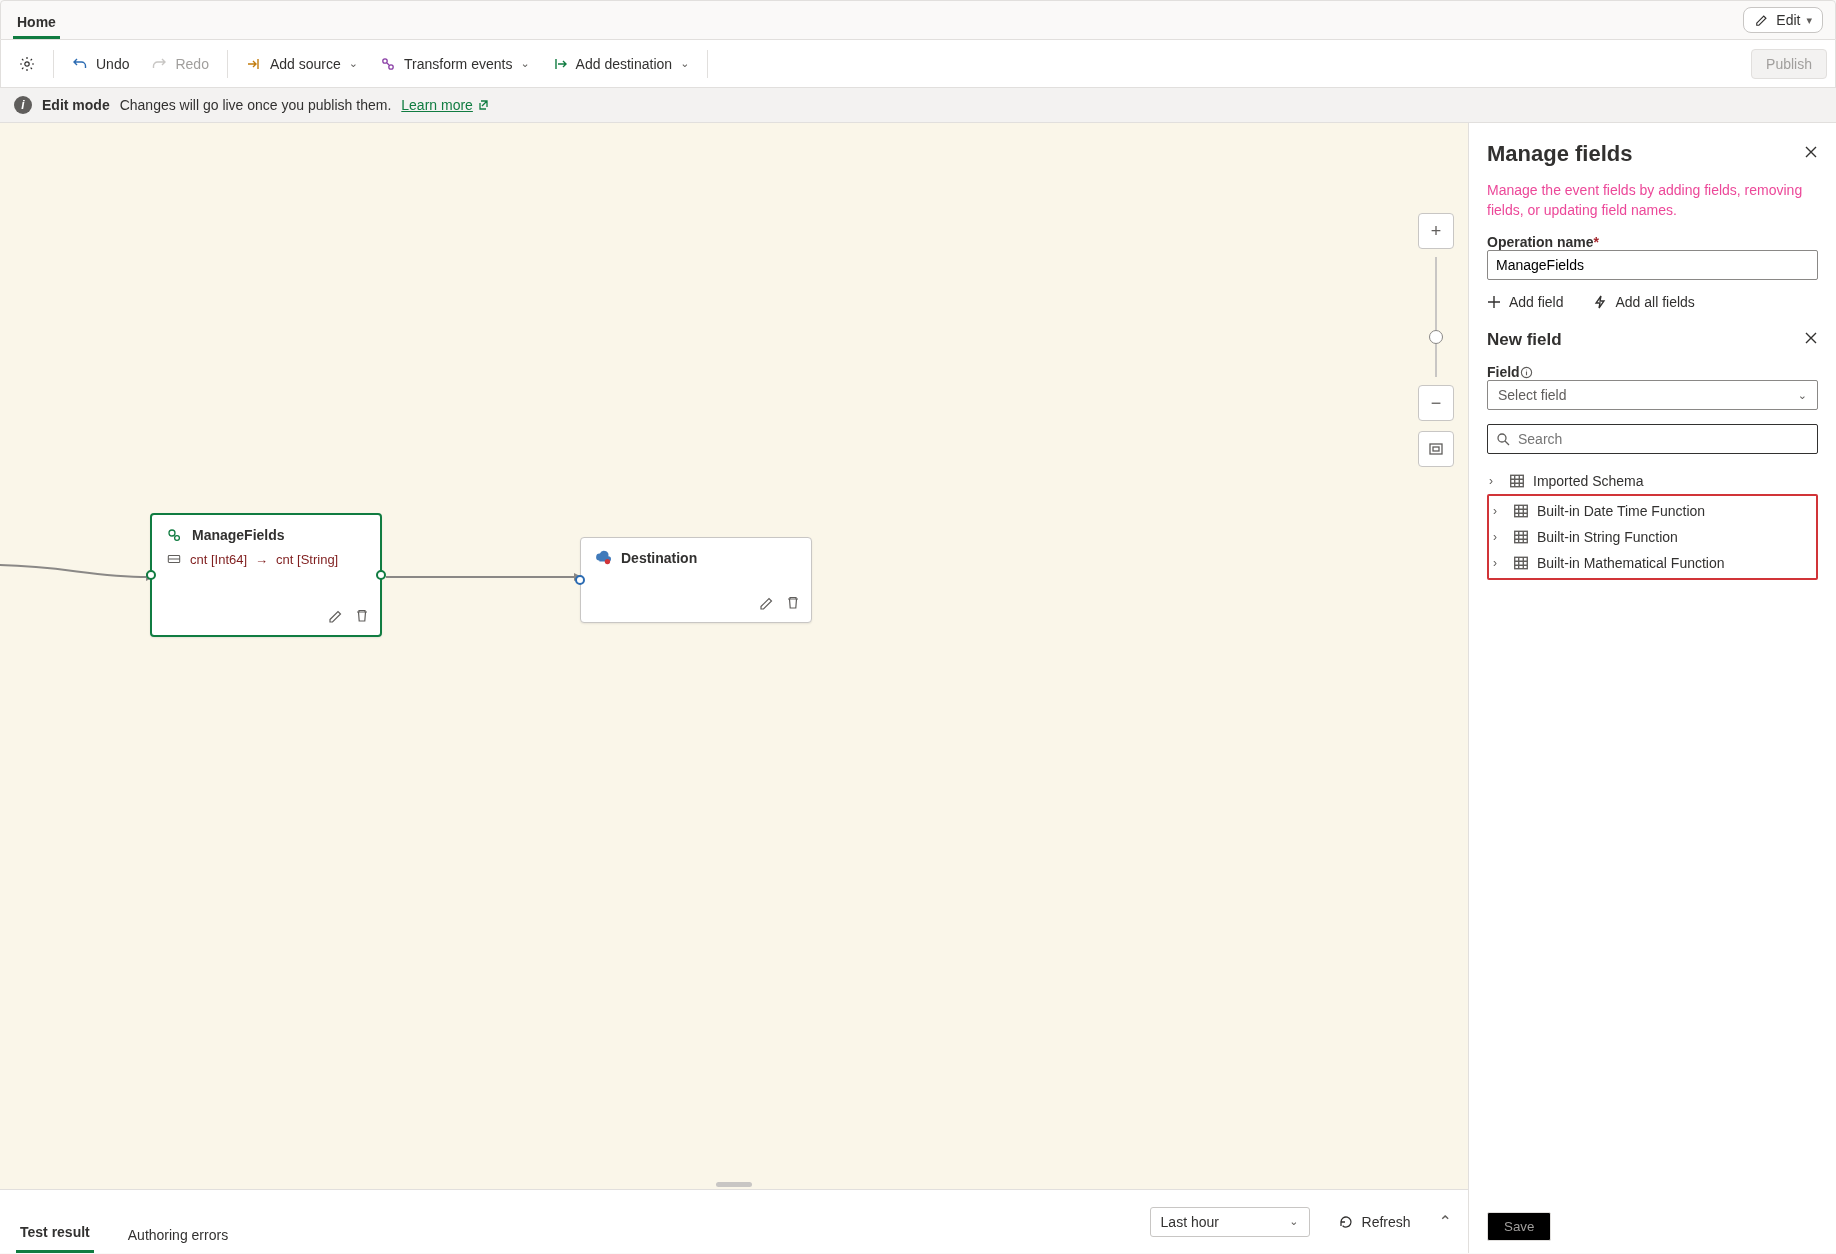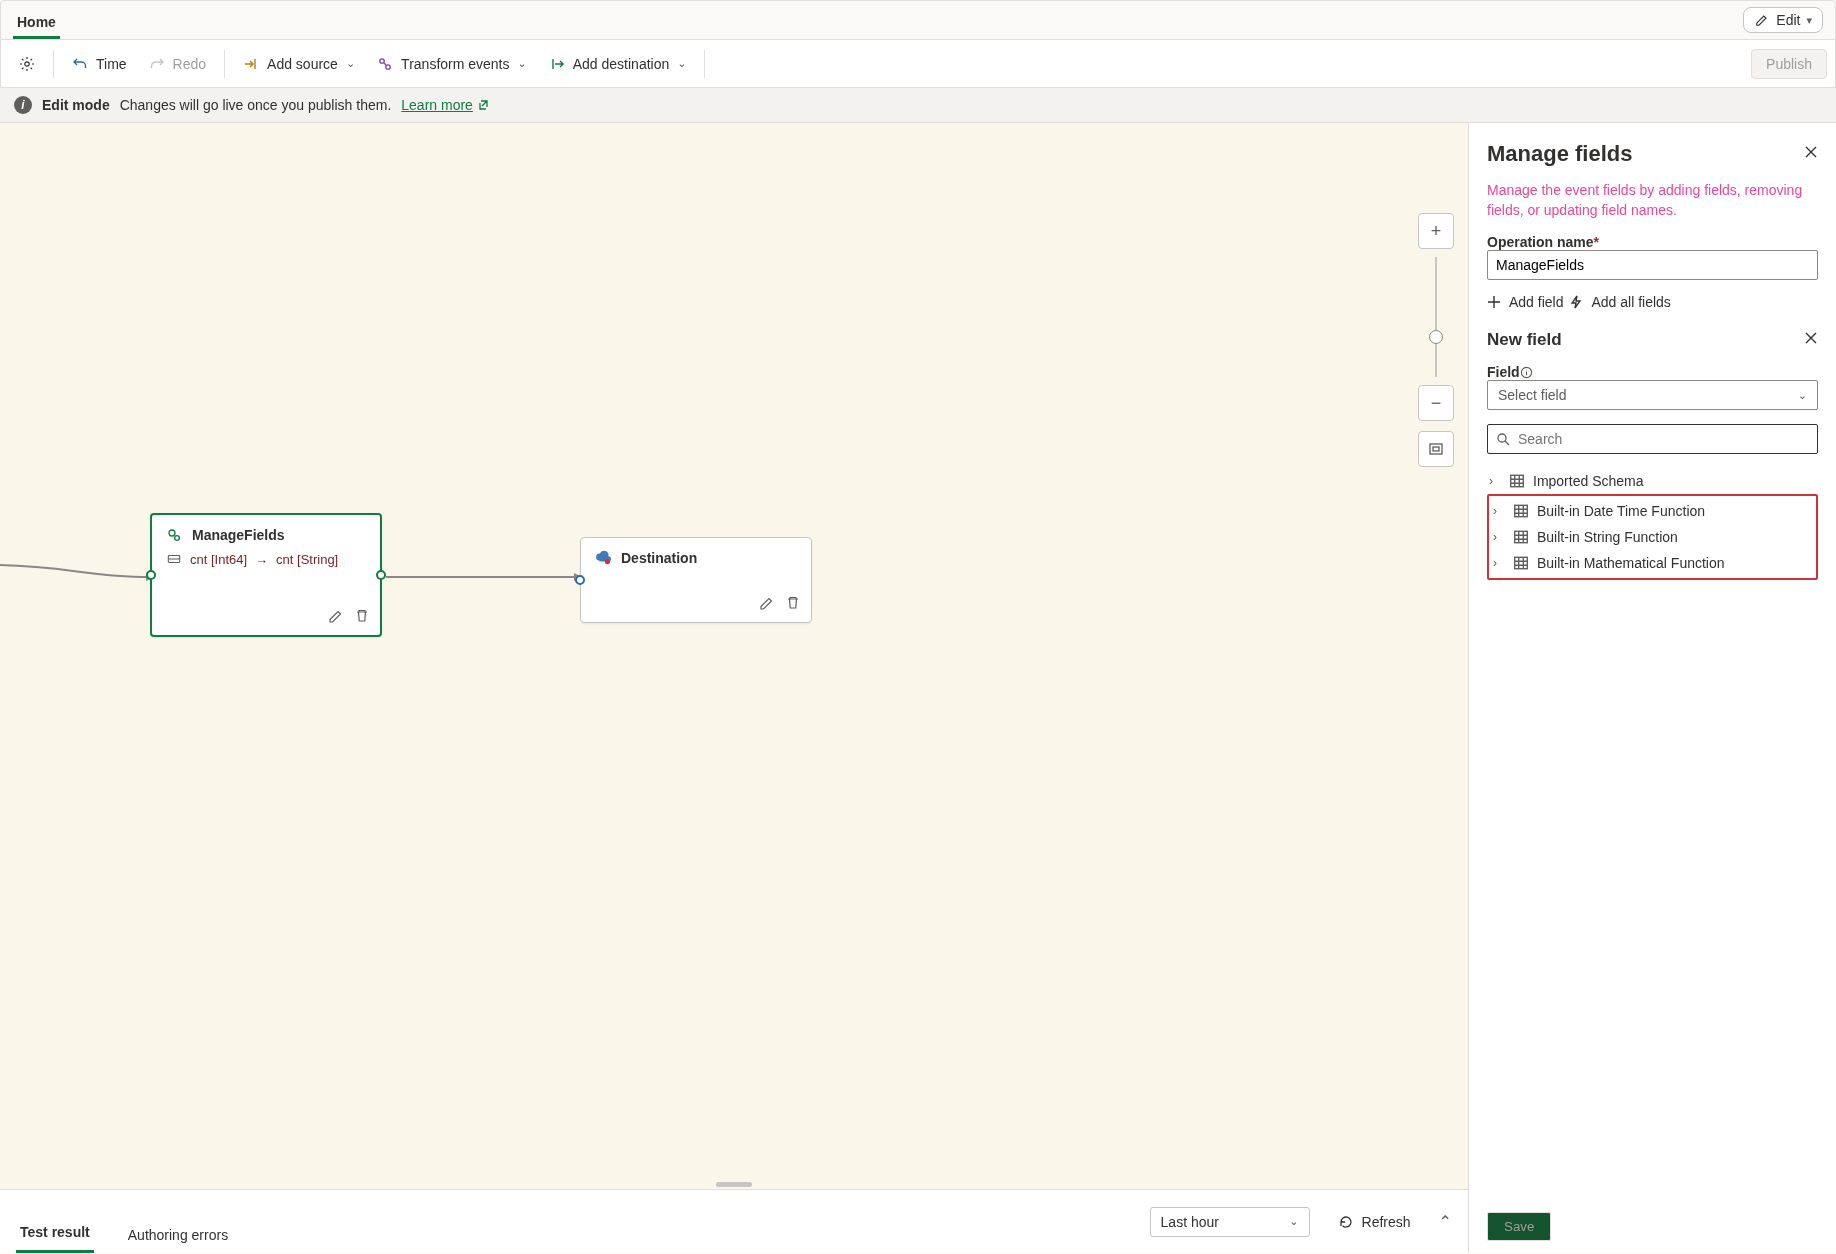--- a/index.html
+++ b/index.html
@@ -66,37 +66,37 @@
   .dd { border: 1px solid #c8c6c4; border-radius: 3px; padding: 6px 10px; min-width: 160px; display: flex; align-items: center; justify-content: space-between; background: #fff; cursor: pointer; }
 
   
   .panel { width: 368px; border-left: 1px solid #e1dfdd; background: #fff; padding: 18px 18px 12px; display: flex; flex-direction: column; gap: 14px; }
   .panel h2 { font-size: 22px; font-weight: 600; }
   .panel-head { display: flex; align-items: center; justify-content: space-between; }
   .desc { color: #ec4899; line-height: 1.4; }
   .lbl { font-weight: 600; font-size: 14px; display: flex; align-items: center; }
   .req { color: #a4262c; }
   .inp { width: 100%; border: 1px solid #8a8886; border-radius: 2px; padding: 6px 8px; font-size: 14px; }
-  .addrow { display: flex; gap: 6px; text-align: right; }
+  .addrow { display: flex; gap: 30px; text-align: right; }
   .addbtn { display: inline-flex; align-items: center; gap: 8px; cursor: pointer; color: #323130; }
 
   .sub-head { display: flex; align-items: center; justify-content: space-between; margin-top: 6px; }
   .sub-head h3 { font-size: 17px; font-weight: 600; }
   .selbox { border: 1px solid #8a8886; border-radius: 2px; padding: 6px 10px; display: flex; align-items: center; justify-content: space-between; cursor: pointer; }
   .search { display: flex; align-items: center; gap: 8px; border: 1px solid #323130; border-radius: 2px; padding: 6px 8px; }
   .search input { border: none; outline: none; flex: 1; font-size: 14px; background: transparent; }
 
   .tree { display: flex; flex-direction: column; }
   .tree-item { display: flex; align-items: center; gap: 8px; padding: 5px 2px; cursor: pointer; }
   .tree-item .caret { color: #605e5c; font-size: 12px; width: 12px; }
   .tree-ic { width: 16px; height: 16px; color: #605e5c; }
   .hilite { border: 2px solid #d13438; border-radius: 2px; padding: 2px 2px; }
 
   .savebar { margin-top: auto; }
-  .savebtn { padding: 6px 16px; border: 1px solid #e1dfdd; border-radius: 2px; background: #14532d; color: #a19f9d; cursor: default; }
+  .savebtn { padding: 6px 16px; border: 1px solid #e1dfdd; border-radius: 2px; background: #000000; color: #a19f9d; cursor: default; }
 
   .xbtn { cursor: pointer; color: #605e5c; font-size: 16px; }
 </style>
 </head>
 <body>
 
 <div class="tabrow">
   <div class="tabs">
     <div class="tab active">Home</div>
   </div>
@@ -120,21 +120,21 @@
         </svg>
     </span>
   </div>
   <div class="tb-sep"></div>
   <div class="tb-btn">
     <span class="ic">
       <svg viewBox="0 0 16 16" width="16" height="16" fill="none" stroke="#2b6bb2" stroke-width="1.4">
           <path d="M5 3 2 6l3 3M2.5 6h7a4 4 0 0 1 4 4v2"></path>
         </svg>
     </span>
-    <span>Time</span>
+    <span>Undo</span>
   </div>
   <div class="tb-btn disabled">
     <span class="ic">
       <svg viewBox="0 0 16 16" width="16" height="16" fill="none" stroke="#c8c6c4" stroke-width="1.4">
           <path d="M11 3l3 3-3 3M13.5 6h-7a4 4 0 0 0-4 4v2"></path>
         </svg>
     </span>
     <span>Redo</span>
   </div>
   <div class="tb-sep"></div>

